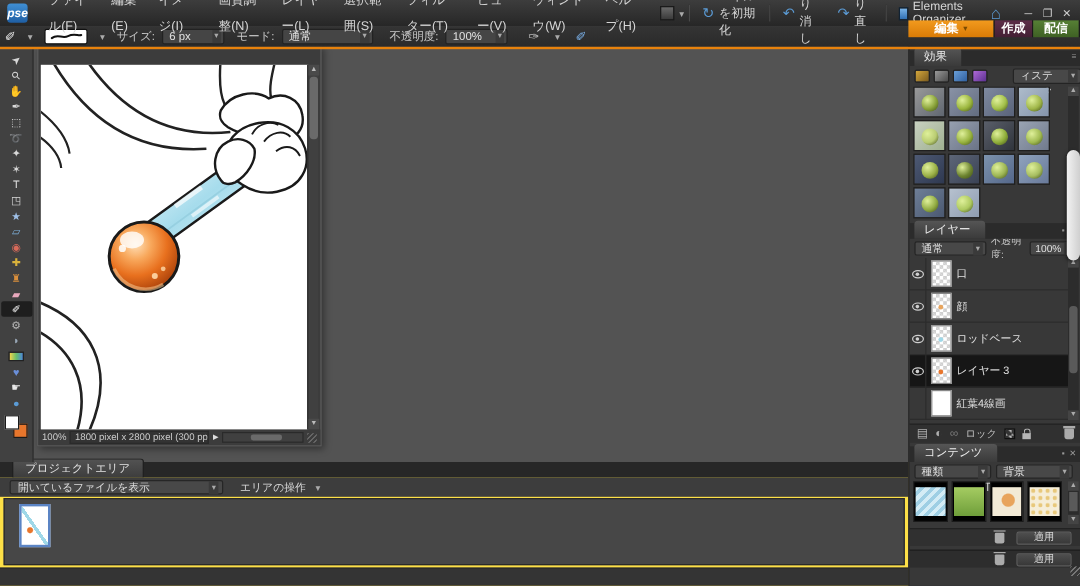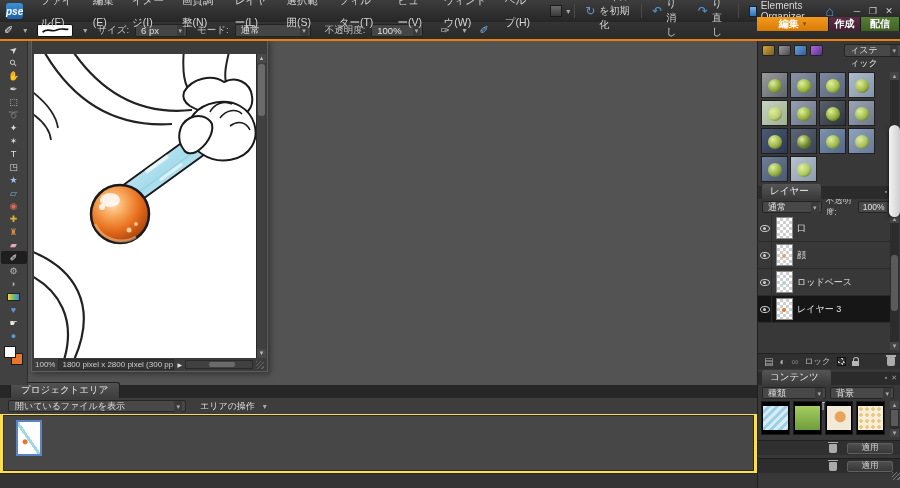--- a/index.html
+++ b/index.html
@@ -423,20 +423,24 @@
     <div class="pa-content">
       <div class="pa-thumb"></div>
     </div>
     <div class="pa-scroll"></div>
   </div>
 
   <div class="right-panel">
     <span class="bin-grip">▪▪</span>
 
     <div class="panel" id="effects">
+      <div class="p-header">
+        <span class="p-tab">効果</span>
+        <span class="p-mini">≡</span>
+      </div>
       <div class="fx-controls">
         <div id="fx-cats" style="display:flex;gap:3px;">
             <span class="fxcat" style="background:linear-gradient(135deg,#d4a73c,#7a5a1e)"></span>
             <span class="fxcat" style="background:linear-gradient(135deg,#9a9a9a,#4a4a4a)"></span>
             <span class="fxcat" style="background:linear-gradient(135deg,#6a9fd8,#2f5f9f)"></span>
             <span class="fxcat" style="background:linear-gradient(135deg,#b06ad8,#5a2f8f)"></span>
           </div>
         <div class="fx-dd">
           <span>アーティスティック</span>
           <span class="dd-arrow">▾</span>
@@ -510,20 +514,25 @@
    </div>
           <div class="layer-row sel">
      <div class="eye-cell">
               <span class="eye"></span>
             </div>
      <div class="layer-thumb checker">
               <i style="background:#e8762c"></i>
             </div>
      <span class="layer-name">レイヤー 3</span>
    </div>
+          <div class="layer-row">
+     <div class="eye-cell"></div>
+     <div class="layer-thumb white"></div>
+     <span class="layer-name">紅葉4線画</span>
+   </div>
         </div>
       <div class="ly-scroll">
         <span class="arr">▲</span>
         <span class="ly-thumbbar"></span>
         <span class="arr dn">▼</span>
       </div>
       <div class="ly-bottom">
         <span class="lyb-icon">▤</span>
         <span class="lyb-icon">◐</span>
         <span class="lyb-icon" style="color:#777;">∞</span>

